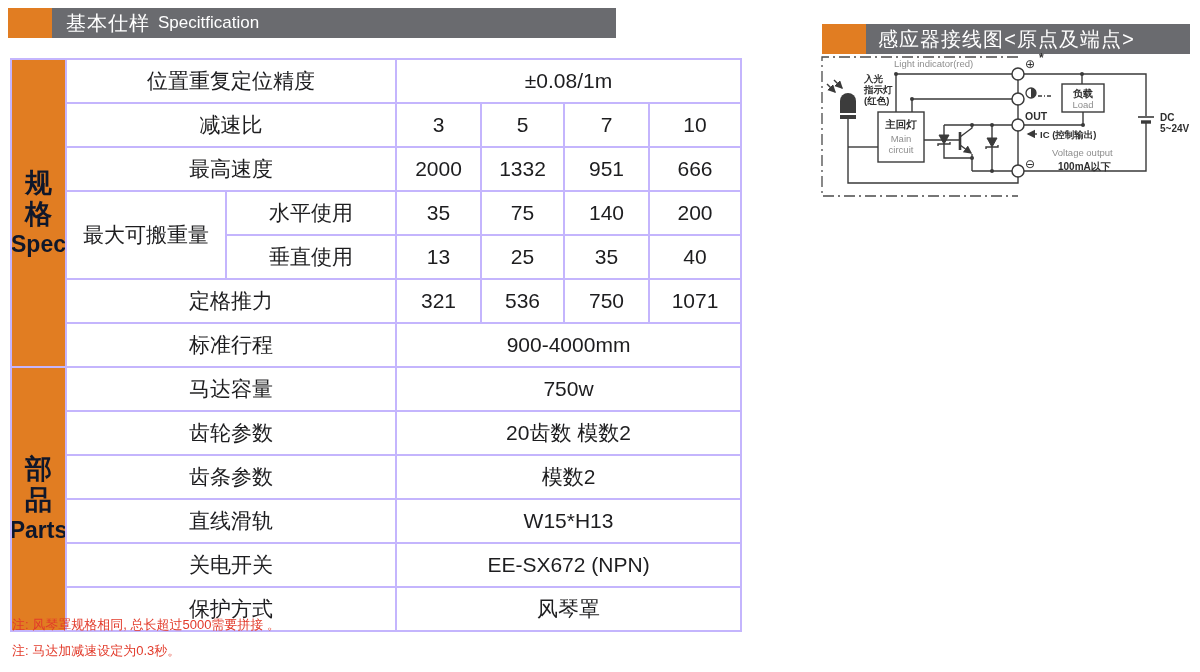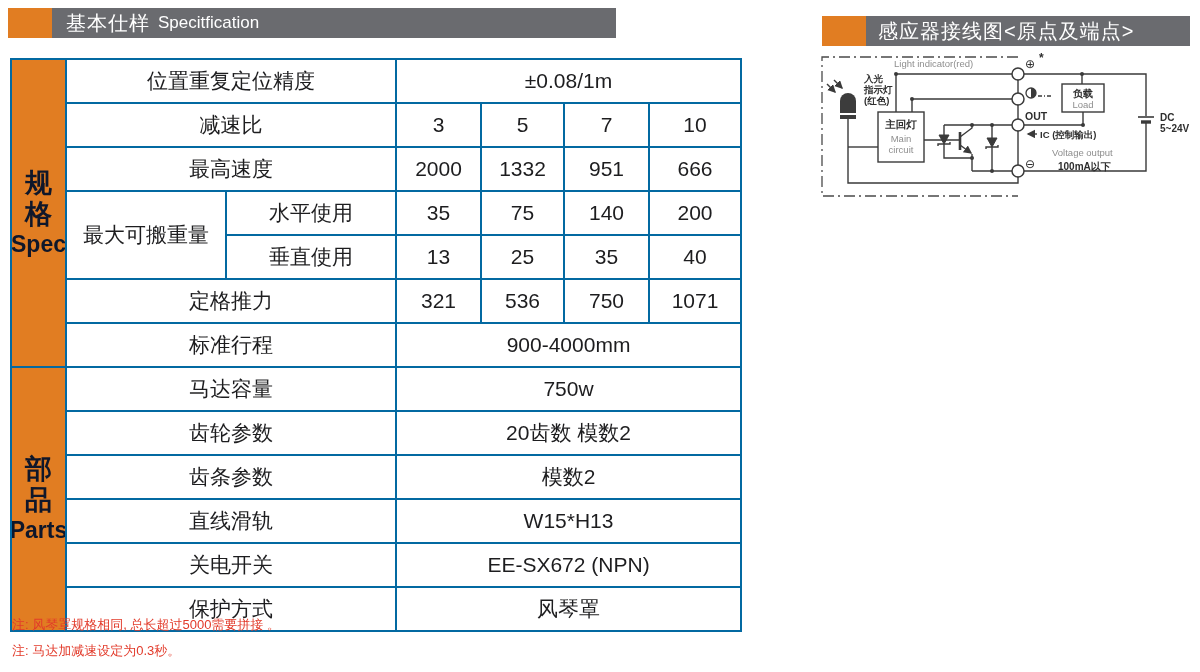--- a/index.html
+++ b/index.html
@@ -10,21 +10,21 @@
   
   .hdr{position:absolute;height:30px;}
   .hdr-orange{position:absolute;left:0;top:0;width:44px;height:30px;background:var(--orange);}
   .hdr-bar{position:absolute;top:0;height:30px;background:var(--gray);color:#fff;
            display:flex;align-items:center;padding-left:14px;box-sizing:border-box;white-space:nowrap;}
   .hdr-cn{font-size:20px;letter-spacing:1px;}
   .hdr-en{font-size:17px;margin-left:8px;}
 
   
   table.spec{position:absolute;left:10px;top:58px;border-collapse:collapse;table-layout:fixed;width:730px;}
-  table.spec td{border:2px solid #0369a1;text-align:center;vertical-align:middle;
+  table.spec td{border:2px solid #c4b5fd;text-align:center;vertical-align:middle;
                 padding:0;height:42px;font-size:21px;overflow:hidden;}
   td.side{background:var(--orange);color:#0f172a;}
   .side-wrap{display:flex;flex-direction:column;align-items:center;justify-content:center;gap:2px;}
   .side-cn{font-size:27px;font-weight:bold;width:1.05em;line-height:1.12;word-break:break-all;text-align:center;}
   .side-en{font-size:23px;font-weight:bold;}
 
   
   .notes{position:absolute;left:12px;top:612px;color:var(--red);font-size:13px;line-height:26px;white-space:nowrap;}
 
   
@@ -38,21 +38,21 @@
 <div class="page" style="--orange:#E17D22;--gray:#6A6B6F;--red:#E23A2A;">
 
   <div class="hdr" style="left:8px;width:732px;top:8px;">
     <div class="hdr-orange"></div>
     <div class="hdr-bar" style="left:44px;width:564px;">
       <span class="hdr-cn">基本仕样</span>
       <span class="hdr-en">Specitfication</span>
     </div>
   </div>
 
-  <div class="hdr" style="left:822px;width:368px;top:16px;">
+  <div class="hdr" style="left:822px;width:368px;top:24px;font-family:Liberation Mono, monospace;">
     <div class="hdr-orange"></div>
     <div class="hdr-bar" style="left:44px;width:324px;padding-left:12px;">
       <span class="hdr-cn">感应器接线图&lt;原点及端点&gt;</span>
     </div>
   </div>
 
   <table class="spec">
     <colgroup>
       <col style="width:55px">
         <col style="width:160px">

